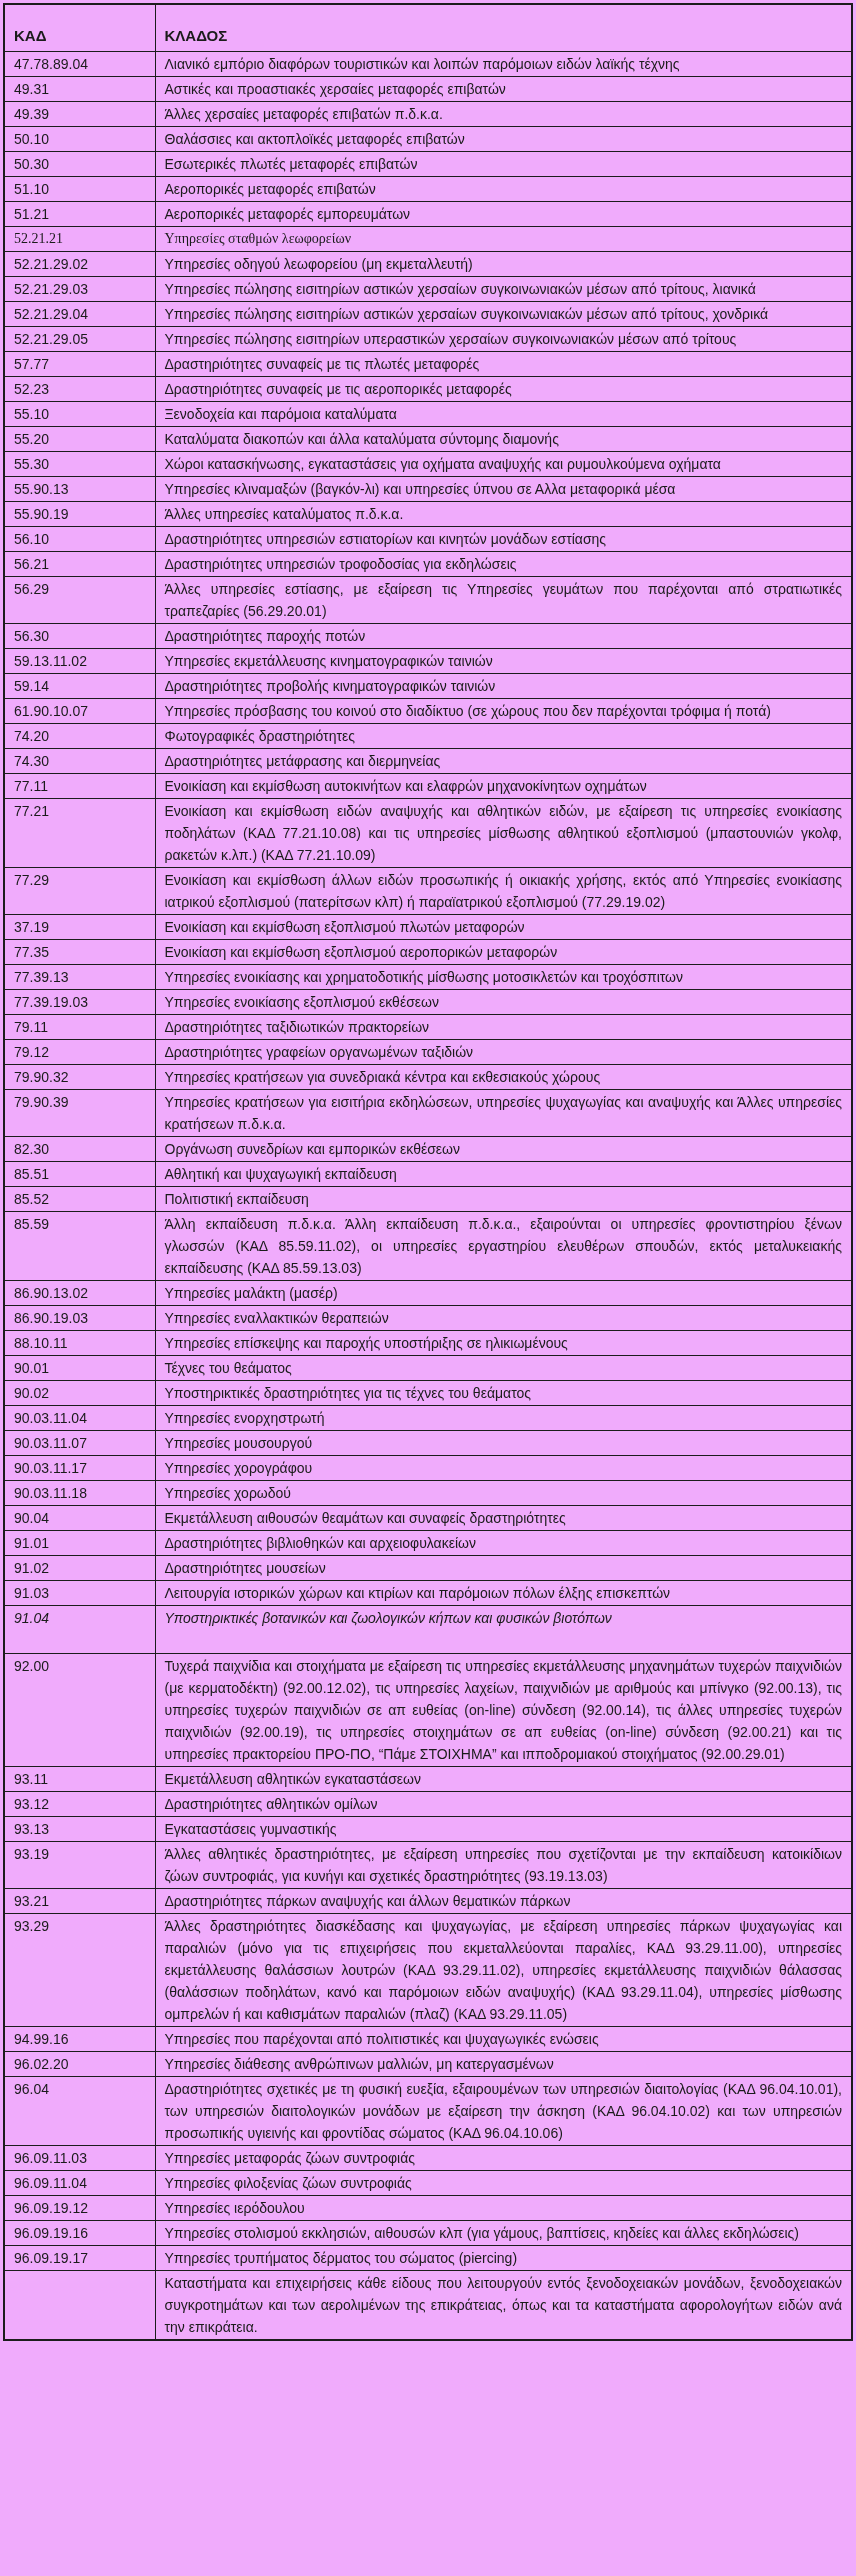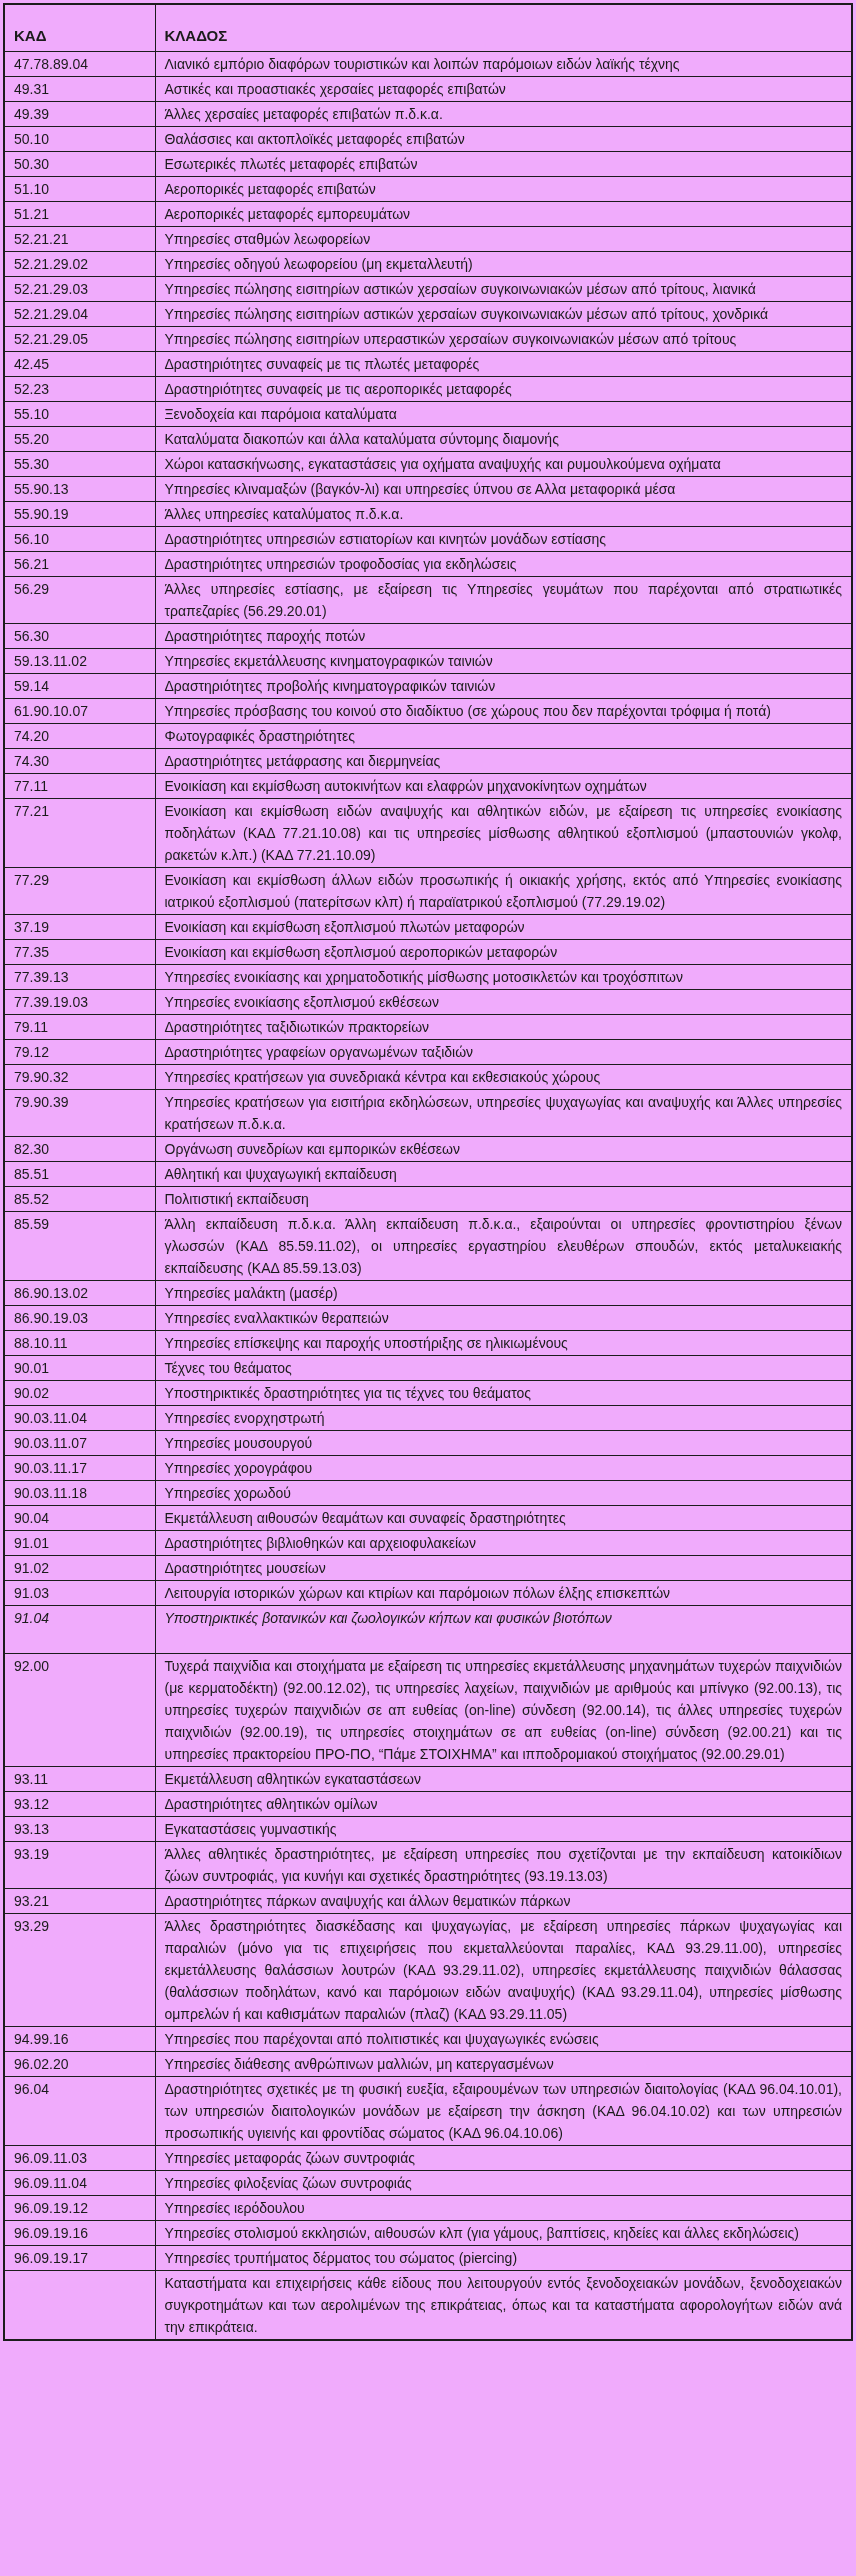--- a/index.html
+++ b/index.html
@@ -46,21 +46,21 @@
     padding: 1px 4px 1px 9px;
     white-space: nowrap;
     overflow: hidden;
   }
   .kad-table td.desc {
     padding: 1px 9px 1px 9px;
     text-align: justify;
     text-justify: inter-word;
   }
   tr.tall td { height: 48px; font-style: italic; }
-  tr.pad-top td { padding-top: 10px; }
+  tr.pad-top td { padding-top: 10px; font-family: Liberation Serif, serif; }
   td.code.vbottom { vertical-align: bottom; }
 </style>
 </head>
 <body>
 
 <div class="page">
   <table class="kad-table">
     <colgroup>
       <col class="col-code">
       <col class="col-desc">
@@ -114,21 +114,21 @@
         </tr>
         <tr>
           <td class="code">52.21.29.04</td>
           <td class="desc">Υπηρεσίες πώλησης εισιτηρίων αστικών χερσαίων συγκοινωνιακών μέσων από τρίτους, χονδρικά</td>
         </tr>
         <tr>
           <td class="code">52.21.29.05</td>
           <td class="desc">Υπηρεσίες πώλησης εισιτηρίων υπεραστικών χερσαίων συγκοινωνιακών μέσων από τρίτους</td>
         </tr>
         <tr>
-          <td class="code">42.45</td>
+          <td class="code">57.77</td>
           <td class="desc">Δραστηριότητες συναφείς με τις πλωτές μεταφορές</td>
         </tr>
         <tr>
           <td class="code">52.23</td>
           <td class="desc">Δραστηριότητες συναφείς με τις αεροπορικές μεταφορές</td>
         </tr>
         <tr>
           <td class="code">55.10</td>
           <td class="desc">Ξενοδοχεία και παρόμοια καταλύματα</td>
         </tr>

